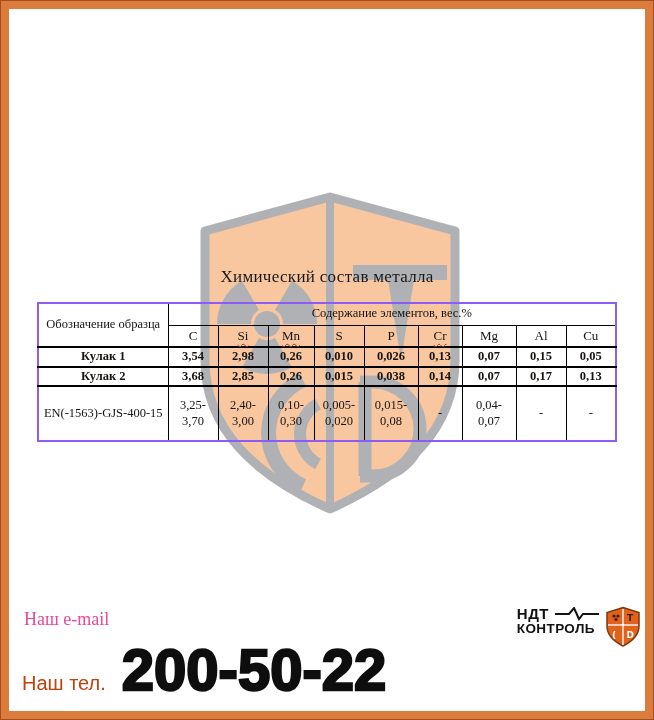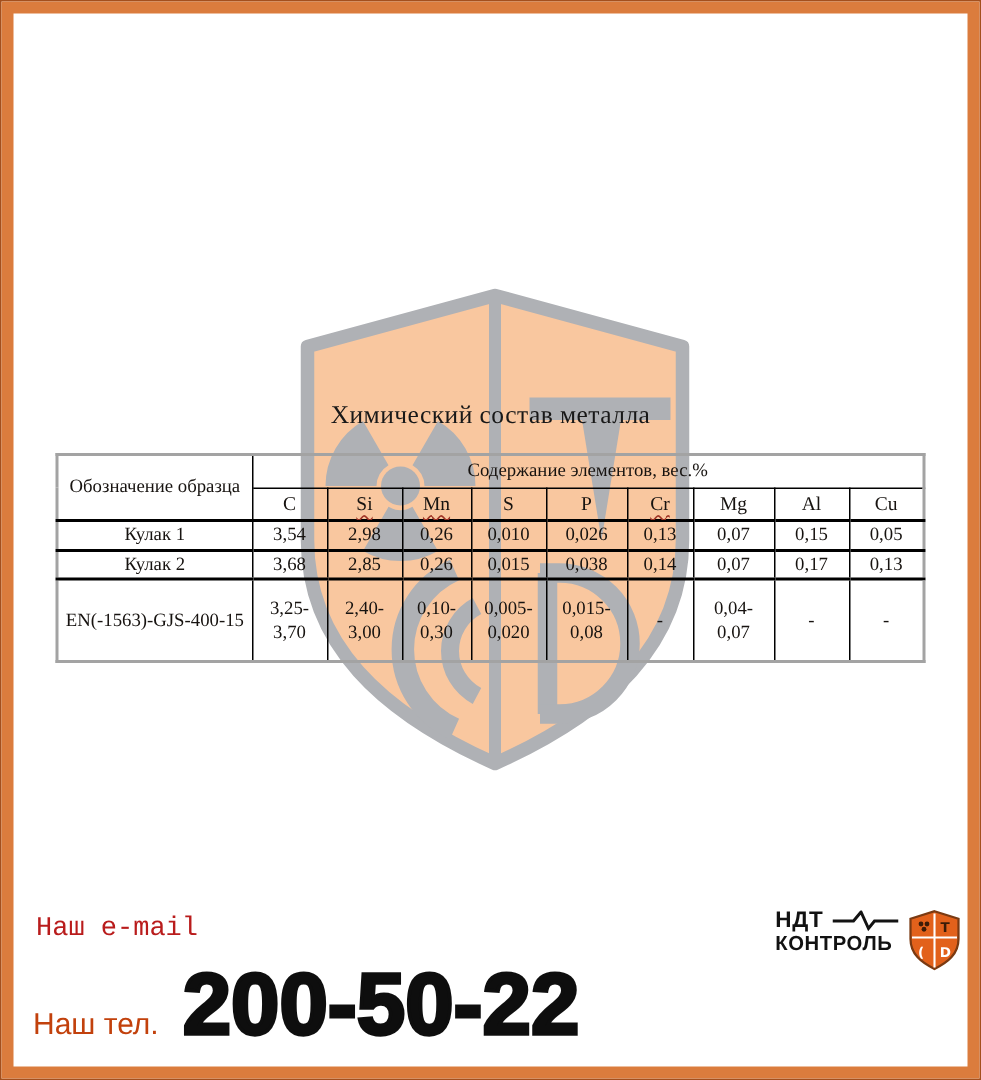--- a/index.html
+++ b/index.html
@@ -22,31 +22,31 @@
 
   
   table.chem{
     position:absolute;left:37px;top:302px;width:579px;z-index:2;
     border-collapse:collapse;table-layout:fixed;background:transparent;
   }
   table.chem td{
     border:1px solid #000;text-align:center;vertical-align:middle;
     font-size:12.5px;color:#171310;padding:1px 2px;white-space:pre-line;line-height:1.25;
   }
-  table.chem{border:2px solid #a3a3a3;}
+  table.chem{border:2px solid #8b5cf6;}
   td.corner{border-right:2px solid #000;font-size:13px;}
   td.rowlabel{border-right:2px solid #000;}
   tr.elem-row td{border-bottom:2px solid #000;font-size:13px;}
   tr.data td{border-top:2px solid #000;}
   td.group{font-size:12.5px;}
   .u{text-decoration:underline wavy #a03426 1px;text-underline-offset:3px;margin-top:33px;}
   tr.h1{height:22px;} tr.h2{height:22px;}
-  tr.r1,tr.r2{height:16px;} tr.r3{height:55px;}
+  tr.r1,tr.r2{height:16px;font-weight:bold;} tr.r3{height:55px;}
   .email-row{position:absolute;left:24px;top:609px;display:flex;align-items:center;gap:22px;z-index:3;}
-  .email-label{font-family:Liberation Mono, monospace;font-size:18px;color:#b91c1c;}
+  .email-label{font-family:Liberation Serif, serif;font-size:18px;color:#ec4899;}
   .email-value{font-family:"Liberation Sans",sans-serif;font-size:30px;color:#191919;letter-spacing:.3px;}
 
   .logo{position:absolute;top:606px;right:13px;display:flex;gap:6px;align-items:flex-start;z-index:3;}
   .logo-txt{display:flex;flex-direction:column;align-items:flex-start;font-family:"Liberation Sans",sans-serif;color:#121212;}
   .logo-line1{display:flex;align-items:center;gap:6px;font-weight:bold;font-size:15px;letter-spacing:.5px;line-height:15px;}
   .logo-line2{font-weight:bold;font-size:13.5px;letter-spacing:.4px;line-height:15px;}
 
   .phone-row{position:absolute;left:22px;top:636px;display:flex;align-items:baseline;white-space:nowrap;z-index:3;}
   .phone-label{font-family:"Liberation Sans",sans-serif;font-size:20px;color:#c2410c;margin-right:16px;}
   .phone-prefix{

